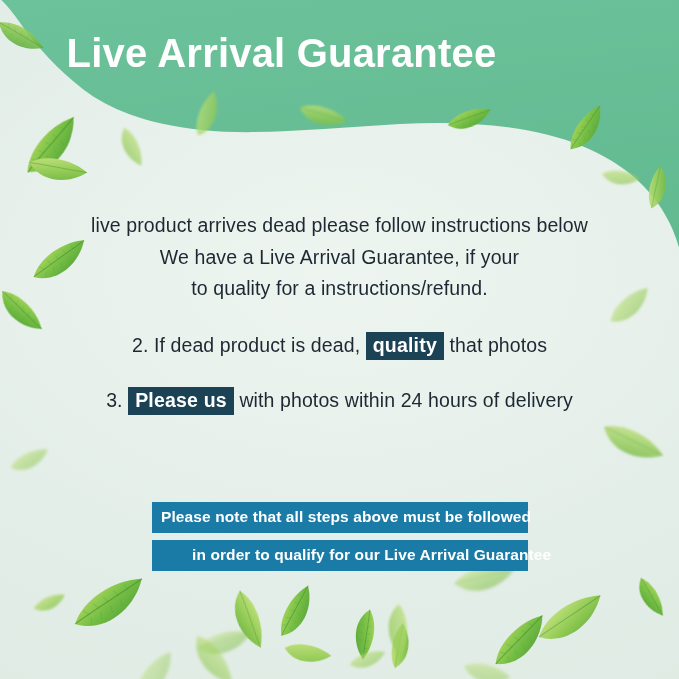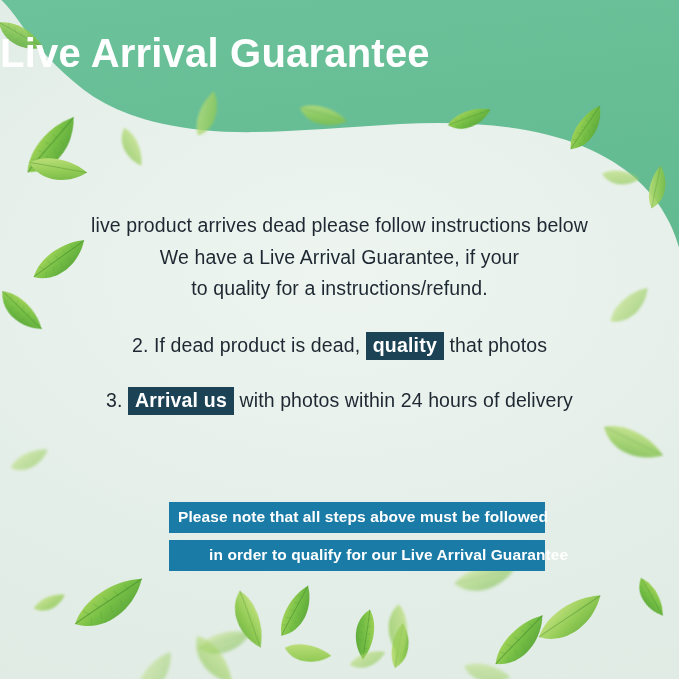--- a/index.html
+++ b/index.html
@@ -21,21 +21,21 @@
   
   .header-blob{
     position:absolute; left:-4px; top:-4px;
     width:692px; height:300px;
   }
   .header-blob svg{ display:block; width:100%; height:100%; }
 
   
   .title{
     position:absolute; top:31px; left:0; width:563px;
-    text-align:left;
+    text-align:center;
     color:#ffffff;
     font-size:40px;
     font-weight:700;
     letter-spacing:0.2px;
     line-height:1.1;
     z-index:6;
     white-space:nowrap;
   }
 
   
@@ -83,21 +83,20 @@
     position:relative;
     top:-1px;
     letter-spacing:0.2px;
   }
   .step .num{ }
 
   
   .note{
     position:absolute; left:152px; top:502px; width:376px;
     z-index:5;
-    margin-left:17px;
   }
   .note-line{
     background:#1a7ba6;
     color:#ffffff;
     font-size:15.5px;
     font-weight:700;
     letter-spacing:0.1px;
     padding:6px 9px 7px 9px;
     text-align:center;
     white-space:nowrap;
@@ -344,21 +343,21 @@
 
       <div class="step">
         <span class="num">2.</span>
         <span>If dead product is dead,</span>
         <span class="hl">quality</span>
         <span>that photos</span>
       </div>
 
       <div class="step">
         <span class="num">3.</span>
-        <span class="hl">Arrival us</span>
+        <span class="hl">Please us</span>
         <span>with photos within 24 hours of delivery</span>
       </div>
 
     </div>
 
     <div class="note">
       <div class="note-line">Please note that all steps above must be followed</div>
       <div class="note-line">in order to qualify for our Live Arrival Guarantee</div>
     </div>
 

